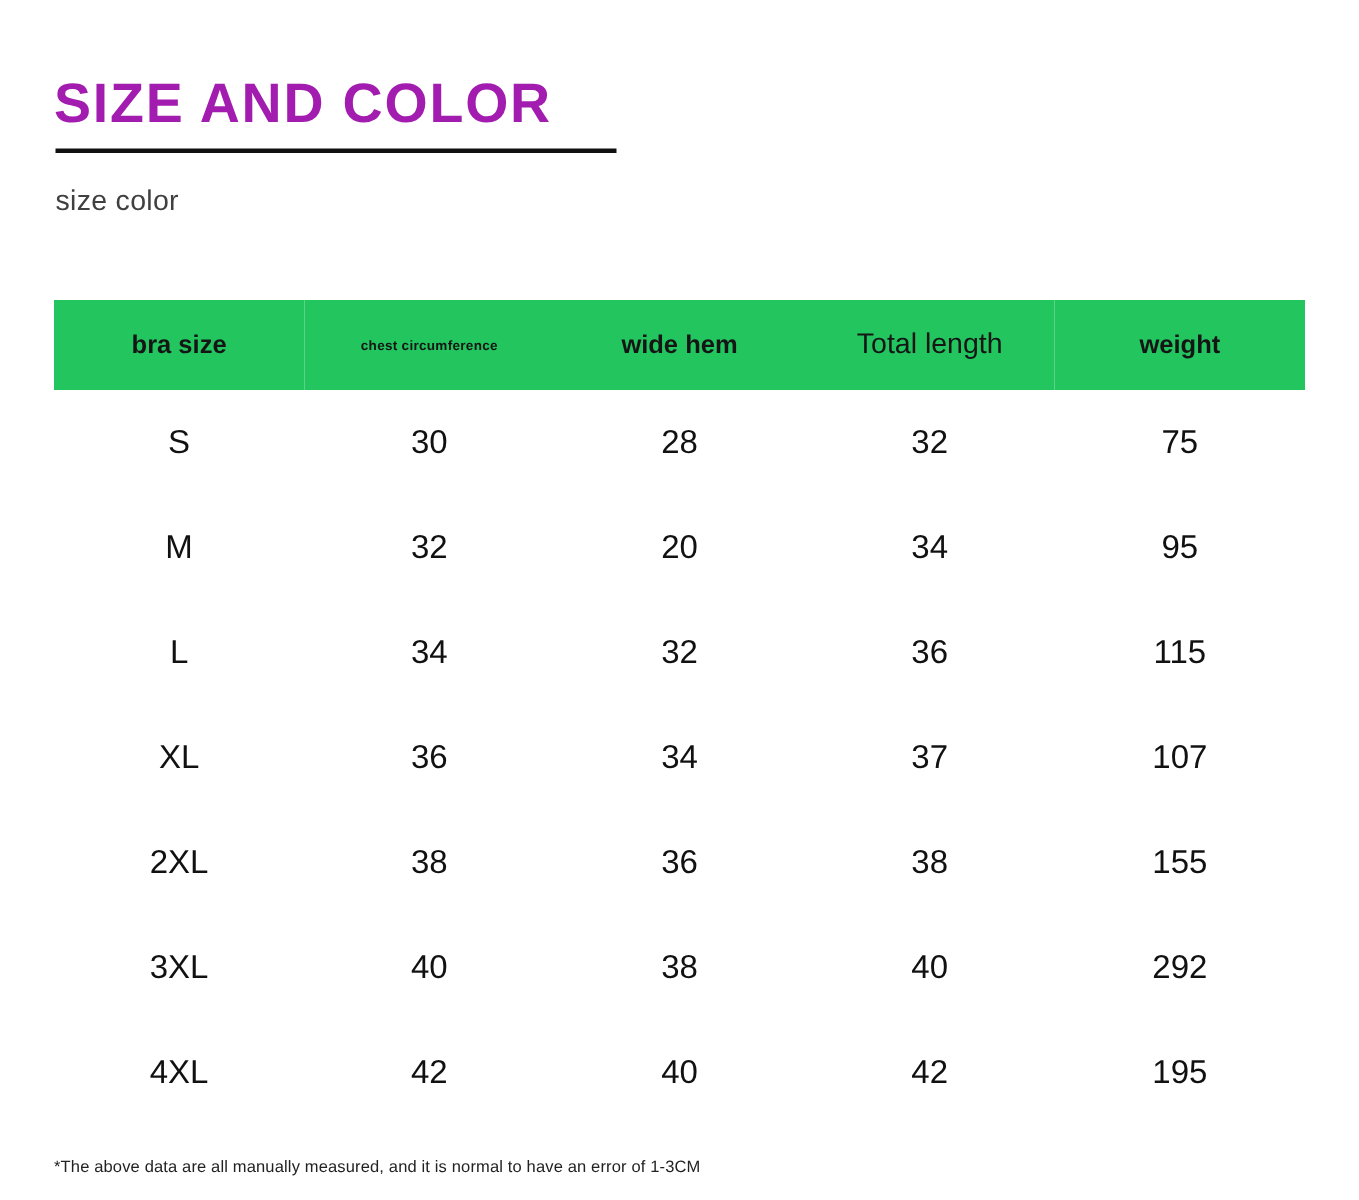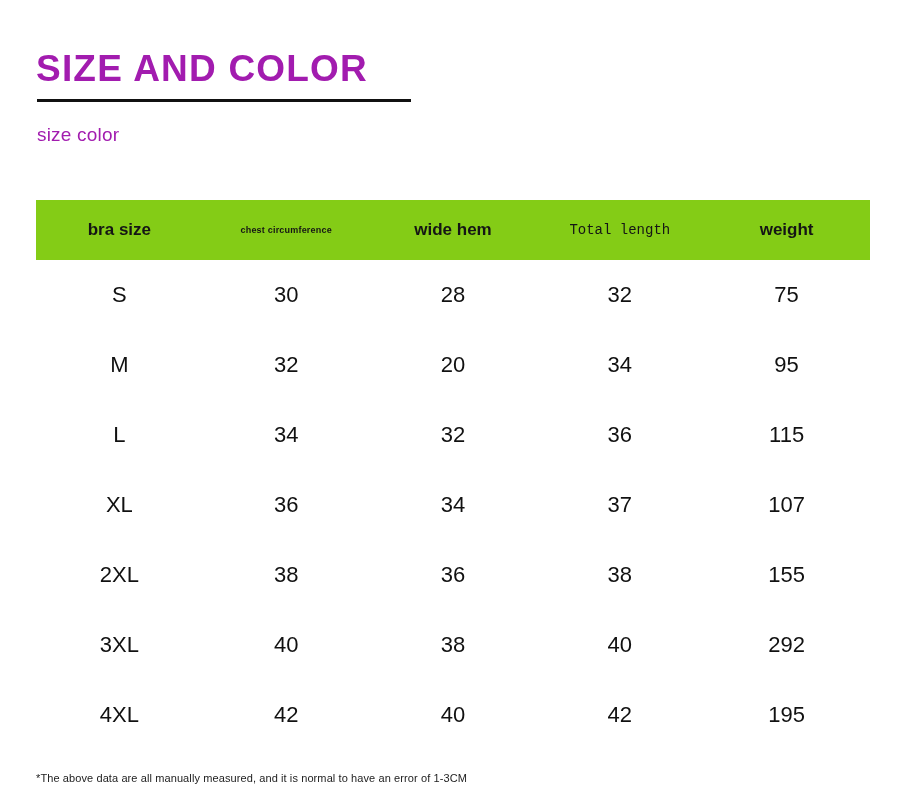--- a/index.html
+++ b/index.html
@@ -37,52 +37,51 @@
   .title-rule {
     width: 374px;
     height: 3px;
     background: #111111;
     margin: 0 0 0 1px;
   }
   .subtitle {
     margin: 22px 0 0 1px;
     font-size: 19px;
     font-weight: 400;
-    color: #a21caf;
+    color: #404040;
     letter-spacing: 0.2px;
   }
   .table-wrap {
     margin-top: 54px;
   }
   table.size-table {
     width: 834px;
     border-collapse: collapse;
     table-layout: fixed;
   }
   table.size-table thead tr {
-    background: #84cc16;
+    background: #22c55e;
   }
   table.size-table thead th {
     height: 58px;
     font-weight: 700;
     font-size: 17px;
     color: #151515;
     text-align: center;
     vertical-align: middle;
     border: none;
   }
   table.size-table thead th.small-head {
     font-size: 9px;
     font-weight: 700;
     letter-spacing: 0.2px;
   }
   table.size-table thead th.mid-head {
-    font-size: 14px;
+    font-size: 19px;
     font-weight: 400;
-    font-family: Liberation Mono, monospace;
   }
   table.size-table tbody td {
     height: 68px;
     text-align: center;
     vertical-align: middle;
     font-size: 22px;
     font-weight: 400;
     color: #111111;
     border: none;
   }

